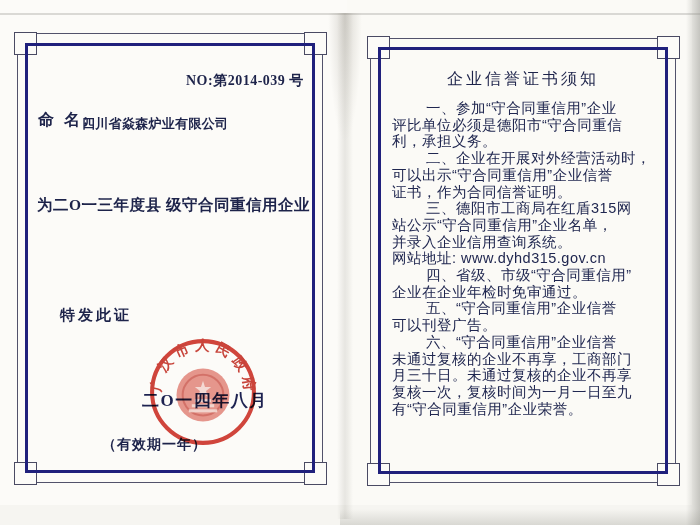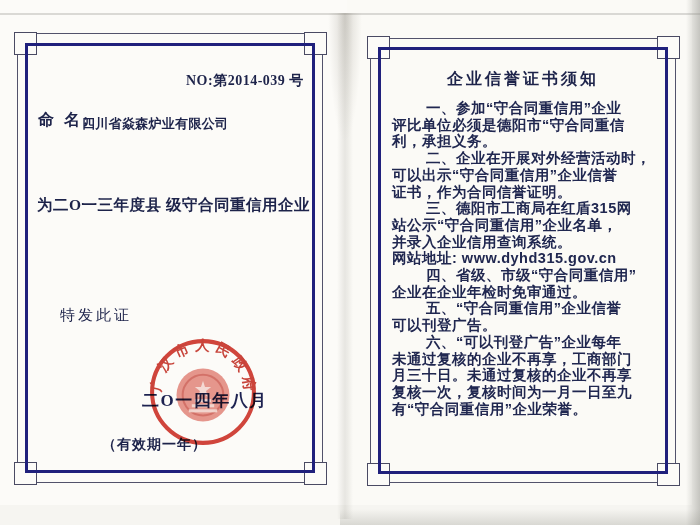--- a/index.html
+++ b/index.html
@@ -14,29 +14,29 @@
   
   .frame{position:absolute;box-sizing:border-box;}
   .thin{border:1.5px solid #52526b;z-index:1;}
   .thick{border:3px solid #20207c;z-index:3;background:transparent;}
   .csq{position:absolute;box-sizing:border-box;width:23px;height:23px;
        border:1.5px solid #4a4a63;background:#fcfbf8;z-index:2;}
   .txt{position:absolute;color:#1d234a;white-space:nowrap;z-index:4;}
   .sans{font-family:"Liberation Sans","DejaVu Sans",sans-serif;}
   .indent{text-indent:34px;}
   #notice-title{left:378px;top:69px;width:290px;text-align:center;
-      font-size:16px;font-weight:bold;letter-spacing:3px;}
+      font-size:16px;font-weight:normal;letter-spacing:3px;}
   #notice-body{left:392px;top:100px;width:266px;font-size:14.5px;
-      font-weight:bold;line-height:16.7px;letter-spacing:0.5px;color:#202750;}
+      font-weight:normal;line-height:16.7px;letter-spacing:0.5px;color:#202750;}
   .bline{white-space:nowrap;}
   #serial{left:186px;top:72px;font-size:14px;font-weight:bold;letter-spacing:0.5px;}
   #name-label{left:38px;top:110px;font-size:16px;font-weight:bold;letter-spacing:3px;font-family:Liberation Serif, serif;}
   #company-name{left:82px;top:115px;font-size:13px;font-weight:bold;letter-spacing:0.3px;text-align:center;}
   #award-line{left:37px;top:195px;font-size:15.5px;font-weight:bold;letter-spacing:0.5px;}
-  #issue-line{left:60px;top:306px;font-size:15px;font-weight:normal;letter-spacing:3px;text-align:center;}
+  #issue-line{left:60px;top:306px;font-size:15px;font-weight:bold;letter-spacing:3px;text-align:center;}
   #date-line{left:142px;top:389px;font-size:17px;font-weight:bold;letter-spacing:1.5px;z-index:5;color:#1c2150;}
   #validity-line{left:102px;top:436px;font-size:14px;font-weight:bold;letter-spacing:1px;}
   #seal{position:absolute;left:147px;top:336px;width:112px;height:112px;
         z-index:6;mix-blend-mode:multiply;opacity:0.92;}
   
   #photo-top-edge{position:absolute;left:0;top:13px;width:100%;height:1.5px;
         background:rgba(140,140,132,0.3);z-index:8;}
   #fold-crease{position:absolute;left:337px;top:13px;width:16px;height:506px;z-index:8;
         background:linear-gradient(90deg,rgba(0,0,0,0),rgba(120,118,106,0.16),rgba(0,0,0,0));}
   #fold-crease-top{position:absolute;left:328px;top:13px;width:34px;height:130px;z-index:8;
@@ -99,21 +99,21 @@
   <div class="bline">可以出示“守合同重信用”企业信誉</div>
   <div class="bline">证书，作为合同信誉证明。</div>
   <div class="bline indent">三、德阳市工商局在红盾315网</div>
   <div class="bline">站公示“守合同重信用”企业名单，</div>
   <div class="bline">并录入企业信用查询系统。</div>
   <div class="bline">网站地址: www.dyhd315.gov.cn</div>
   <div class="bline indent">四、省级、市级“守合同重信用”</div>
   <div class="bline">企业在企业年检时免审通过。</div>
   <div class="bline indent">五、“守合同重信用”企业信誉</div>
   <div class="bline">可以刊登广告。</div>
-  <div class="bline indent">六、“可以刊登广告”企业每年</div>
+  <div class="bline indent">六、“守合同重信用”企业信誉</div>
   <div class="bline">未通过复核的企业不再享，工商部门</div>
   <div class="bline">月三十日。未通过复核的企业不再享</div>
   <div class="bline">复核一次，复核时间为一月一日至九</div>
   <div class="bline">有“守合同重信用”企业荣誉。</div>
 </div>
 
 <div id="photo-top-edge"></div>
 <div id="fold-crease"></div>
 <div id="fold-crease-top"></div>
 <div id="shadow-right"></div>

